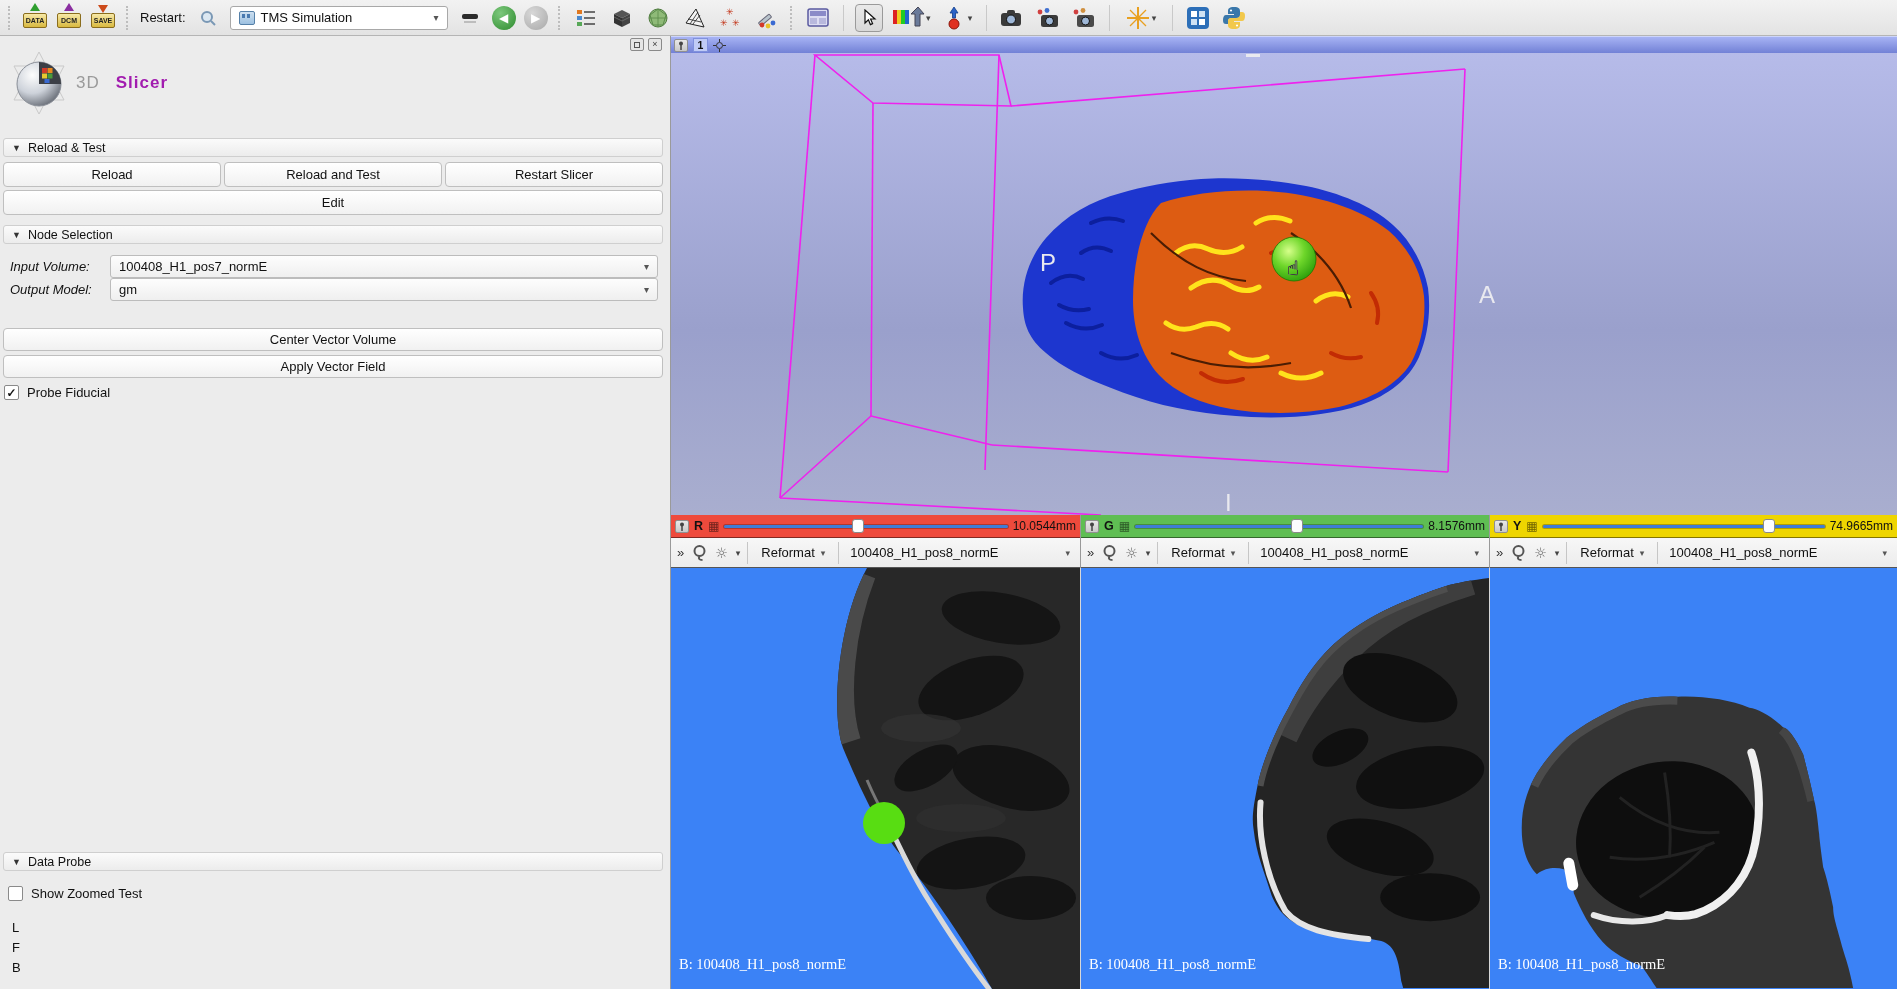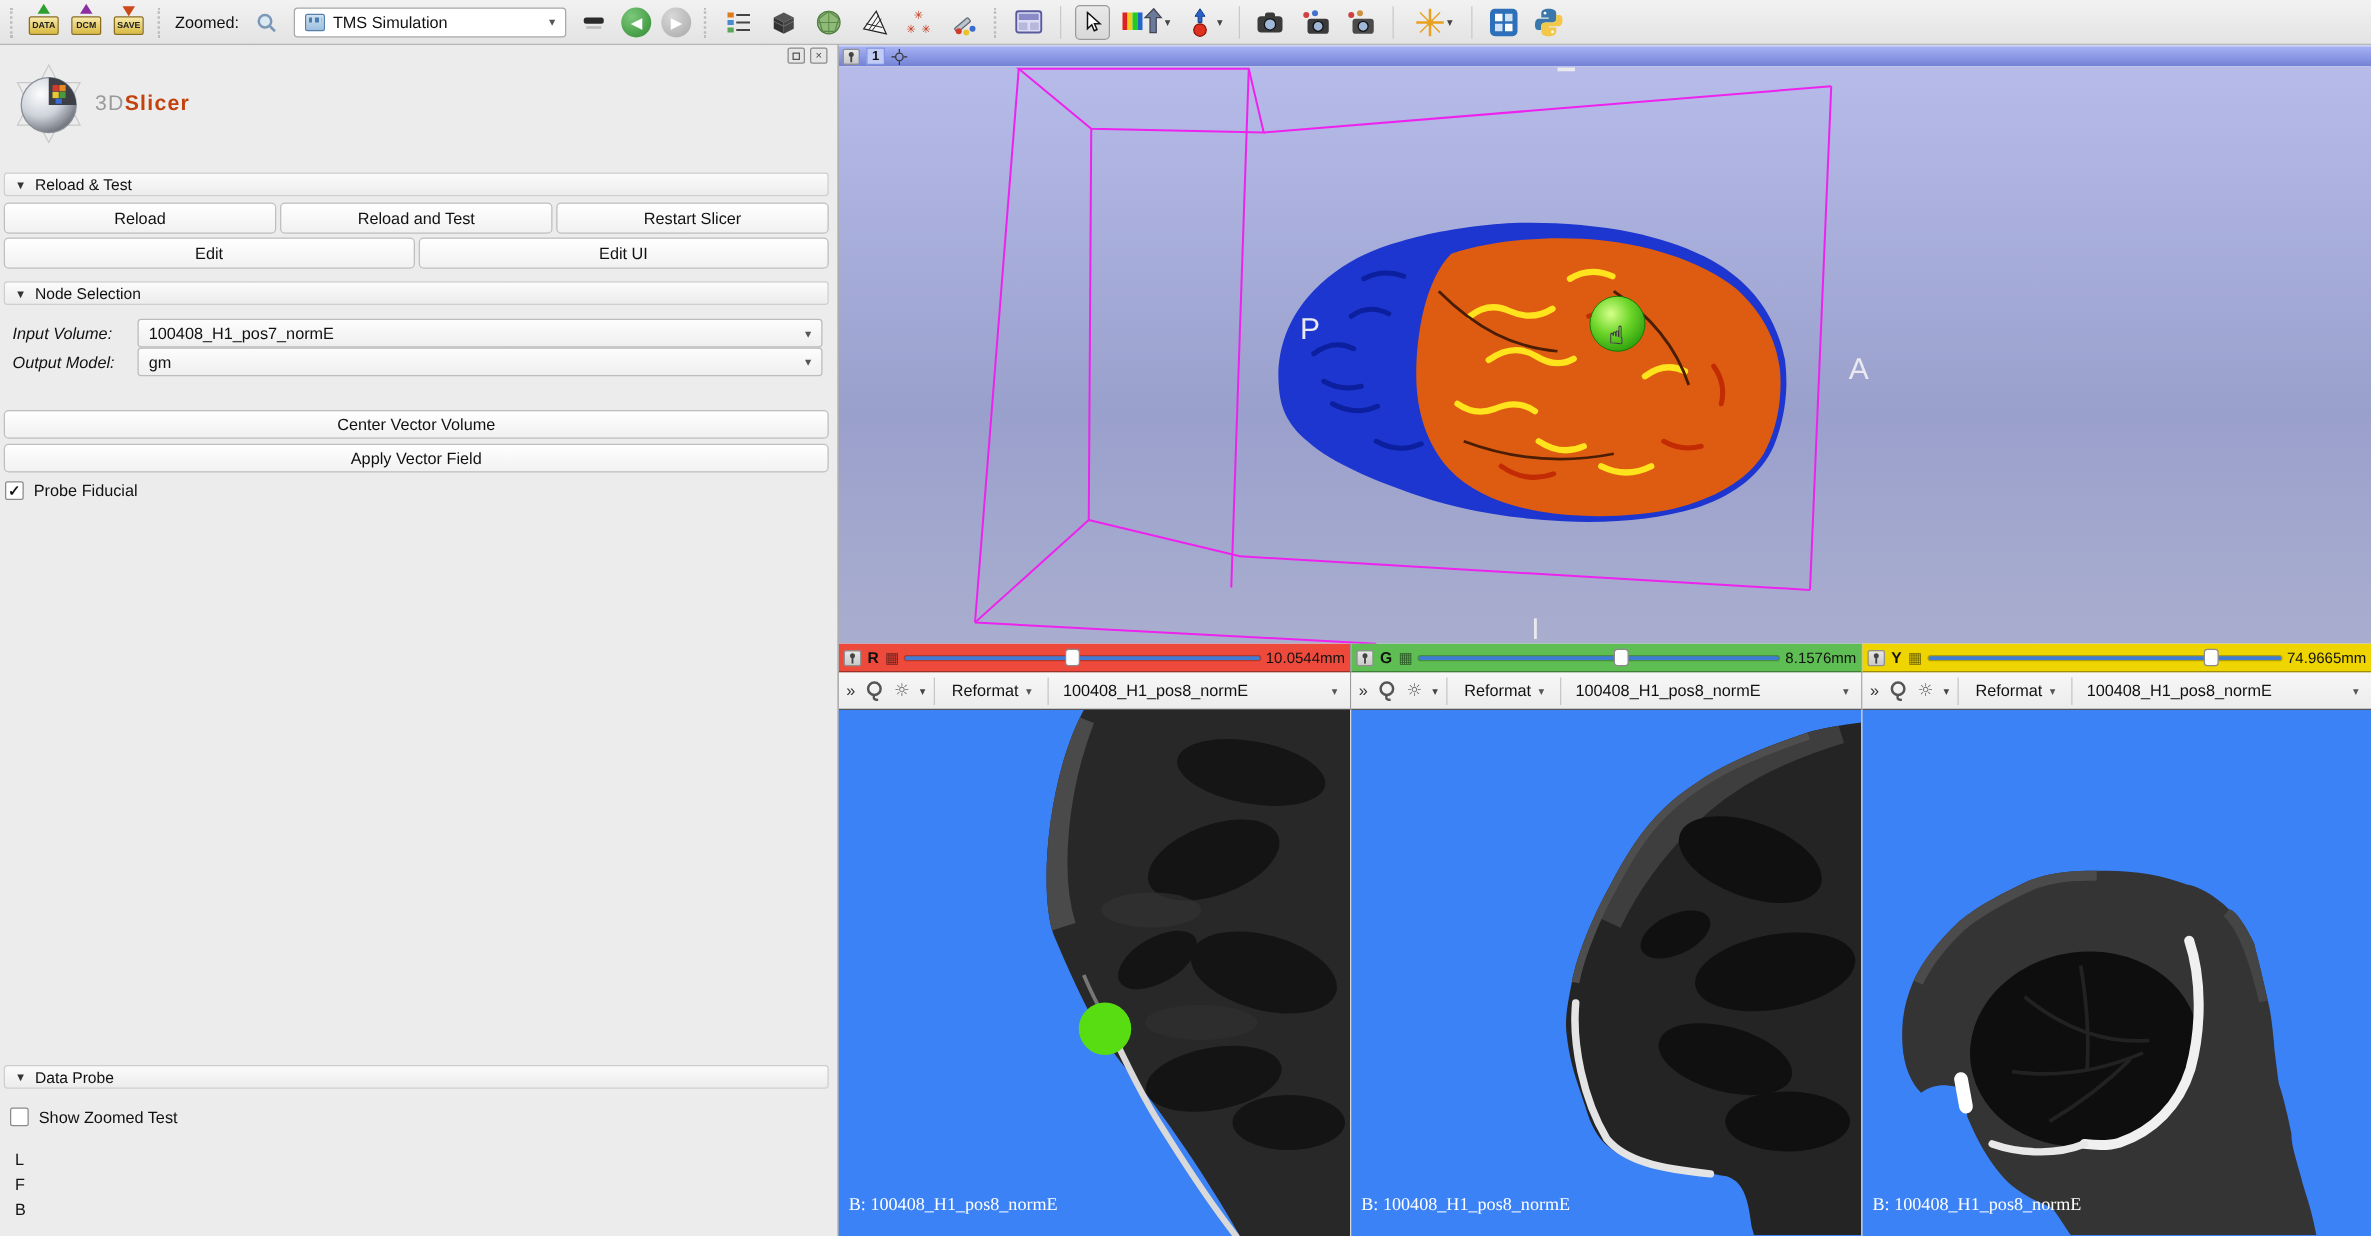--- a/index.html
+++ b/index.html
@@ -49,21 +49,21 @@
                 border-right:1px solid #9a9a9a; }
   .win-btns { position:absolute; top:2px; right:8px; display:flex; gap:4px; }
   .win-btn { width:14px; height:13px; border:1px solid #8a8a8a; border-radius:2px;
              background:#e6e6e6; display:flex; align-items:center; justify-content:center;
              font-size:9px; color:#444; line-height:1; }
   .win-btn .sq { width:6px; height:6px; border:1px solid #555; }
 
   .logo-row { position:absolute; left:6px; top:14px; display:flex; align-items:center; gap:4px; }
   .logo-text { font-size:17px; letter-spacing:1px; }
   .logo-text .g3d { color:#9a9a9a; }
-  .logo-text .sl { color:#c2410c; font-weight:bold; }
+  .logo-text .sl { color:#a21caf; font-weight:bold;margin-left:16px; }
 
   .sec-header { position:absolute; left:3px; width:660px; height:19px;
                 background:linear-gradient(#fbfbfb,#ececec); border:1px solid #cfcfcf;
                 border-radius:3px; display:flex; align-items:center; gap:7px;
                 padding:0 8px; font-size:12.5px; color:#111; }
   .sec-header .tri { font-size:9px; color:#333; }
   .btn-row { position:absolute; left:3px; width:660px; display:flex; gap:3px; }
   .pbtn { flex:1; height:25px; background:linear-gradient(#ffffff,#f1f1f1);
           border:1px solid #bfbfbf; border-radius:4px; font-size:13px; color:#111;
           font-family:"Liberation Sans",sans-serif; }
@@ -150,21 +150,21 @@
       <span class="arr arr-dcm"></span>
       <span class="body"></span>
       <span class="lbl">DCM</span>
     </div>
     <div class="tb-icon folder-ic">
       <span class="arr arr-down"></span>
       <span class="body"></span>
       <span class="lbl">SAVE</span>
     </div>
     <div class="tb-handle"></div>
-    <span class="tb-label">Zoomed:</span>
+    <span class="tb-label">Restart:</span>
     <span class="tb-icon">
       <svg width="18" height="18">
           <circle cx="8" cy="8" r="5" fill="#dce8f2" stroke="#7a98b5" stroke-width="2"></circle>
           <line x1="12" y1="12" x2="16" y2="16" stroke="#7a98b5" stroke-width="2"></line>
         </svg>
     </span>
     <div class="combo mod-combo">
       <span class="mini-grid"></span>
       <span>TMS Simulation</span>
       <span class="caret">▾</span>
@@ -351,21 +351,20 @@
         <span class="tri">▼</span>
         <span>Reload &amp; Test</span>
       </div>
       <div class="btn-row" style="top:126px;">
         <button class="pbtn">Reload</button>
         <button class="pbtn">Reload and Test</button>
         <button class="pbtn">Restart Slicer</button>
       </div>
       <div class="btn-row" style="top:154px;justify-content:center;">
         <button class="pbtn">Edit</button>
-        <button class="pbtn">Edit UI</button>
       </div>
 
       <div class="sec-header" style="top:189px;">
         <span class="tri">▼</span>
         <span>Node Selection</span>
       </div>
       <div class="form-row" style="top:219px;">
         <span class="flabel">Input Volume:</span>
         <div class="fcombo">
           <span>100408_H1_pos7_normE</span>

